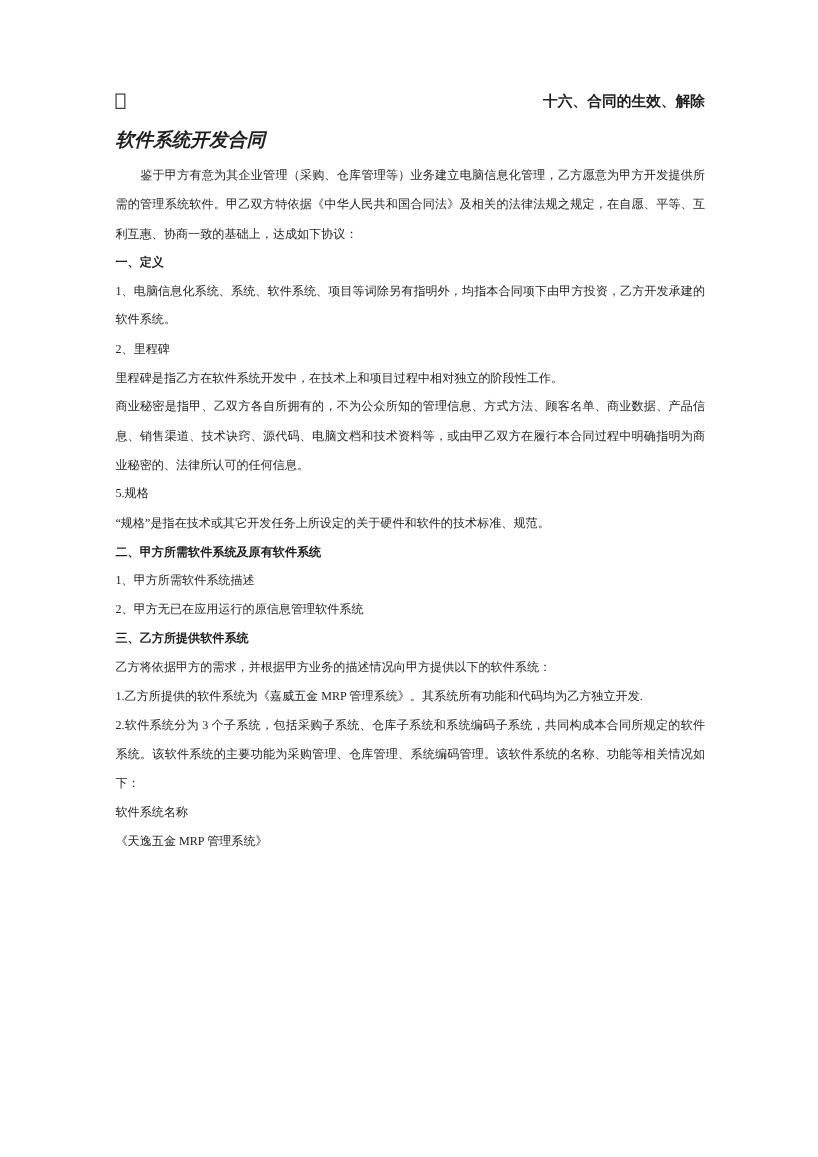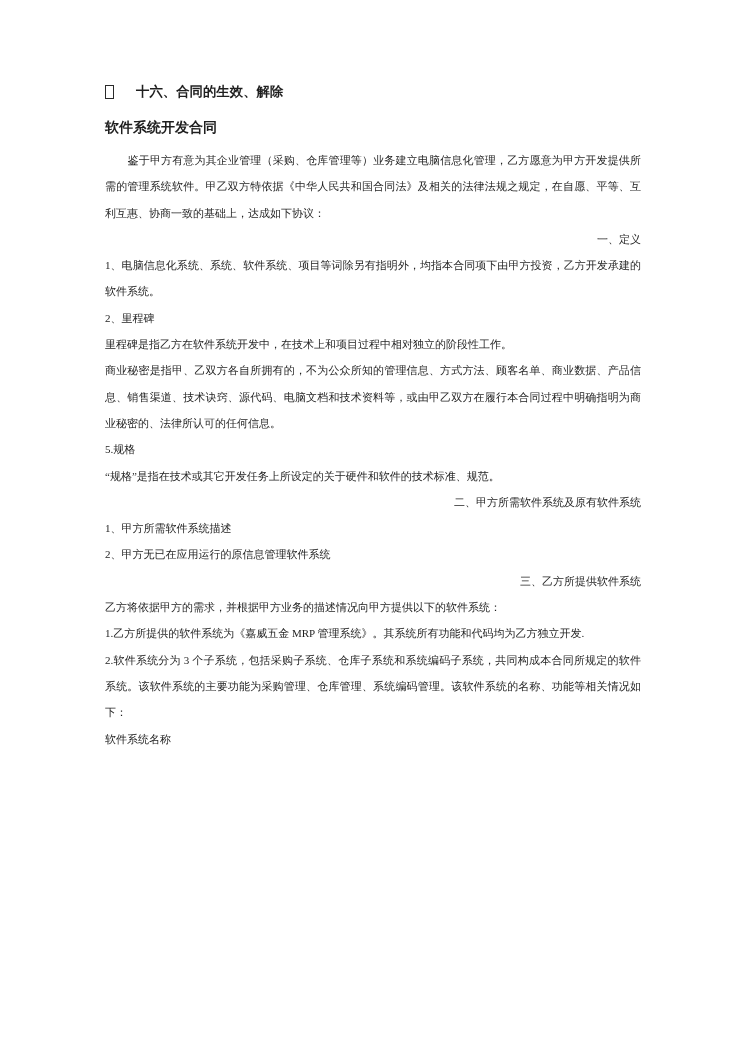--- a/index.html
+++ b/index.html
@@ -18,48 +18,50 @@
     box-sizing: border-box;
     padding: 79px 103px 0 105px;
   }
   .bullet-line {
     margin: 0;
     font-size: 13.4px;
     font-weight: bold;
     line-height: 26px;
     display: flex;
     align-items: center;
+    justify-content: space-between;
   }
   .tofu-box {
     display: inline-block;
     width: 7px;
     height: 12px;
     border: 1.2px solid #2a2a2a;
     margin-right: 22px;
     flex: 0 0 auto;
   }
   .doc-title {
     margin: 7px 0 3px 0;
-    font-size: 14px;
+    font-size: 17px;
     font-weight: bold;
     line-height: 32px;
+    font-style: italic;
   }
   .doc-body p {
     margin: 0;
     font-size: 11px;
     line-height: 26.3px;
     text-align: justify;
     word-break: break-all;
   }
   .doc-body p.indent {
     text-indent: 2.05em;
   }
   .doc-body p.heading {
-    font-weight: normal;
-    text-align: right;
+    font-weight: bold;
+    text-align: left;
   }
 </style>
 </head>
 <body>
 
 <div class="page">
 
   <p class="bullet-line">
     <span class="tofu-box"></span>
     <span>十六、合同的生效、解除</span>
@@ -77,15 +79,16 @@
     <p class="body">5.规格</p>
     <p class="body">“规格”是指在技术或其它开发任务上所设定的关于硬件和软件的技术标准、规范。</p>
     <p class="heading">二、甲方所需软件系统及原有软件系统</p>
     <p class="body">1、甲方所需软件系统描述</p>
     <p class="body">2、甲方无已在应用运行的原信息管理软件系统</p>
     <p class="heading">三、乙方所提供软件系统</p>
     <p class="body">乙方将依据甲方的需求，并根据甲方业务的描述情况向甲方提供以下的软件系统：</p>
     <p class="body">1.乙方所提供的软件系统为《嘉威五金 MRP 管理系统》。其系统所有功能和代码均为乙方独立开发.</p>
     <p class="body">2.软件系统分为 3 个子系统，包括采购子系统、仓库子系统和系统编码子系统，共同构成本合同所规定的软件系统。该软件系统的主要功能为采购管理、仓库管理、系统编码管理。该软件系统的名称、功能等相关情况如下：</p>
     <p class="body">软件系统名称</p>
+    <p class="body">《天逸五金 MRP 管理系统》</p>
   </div>
 
 </div>
 
 </body></html>

